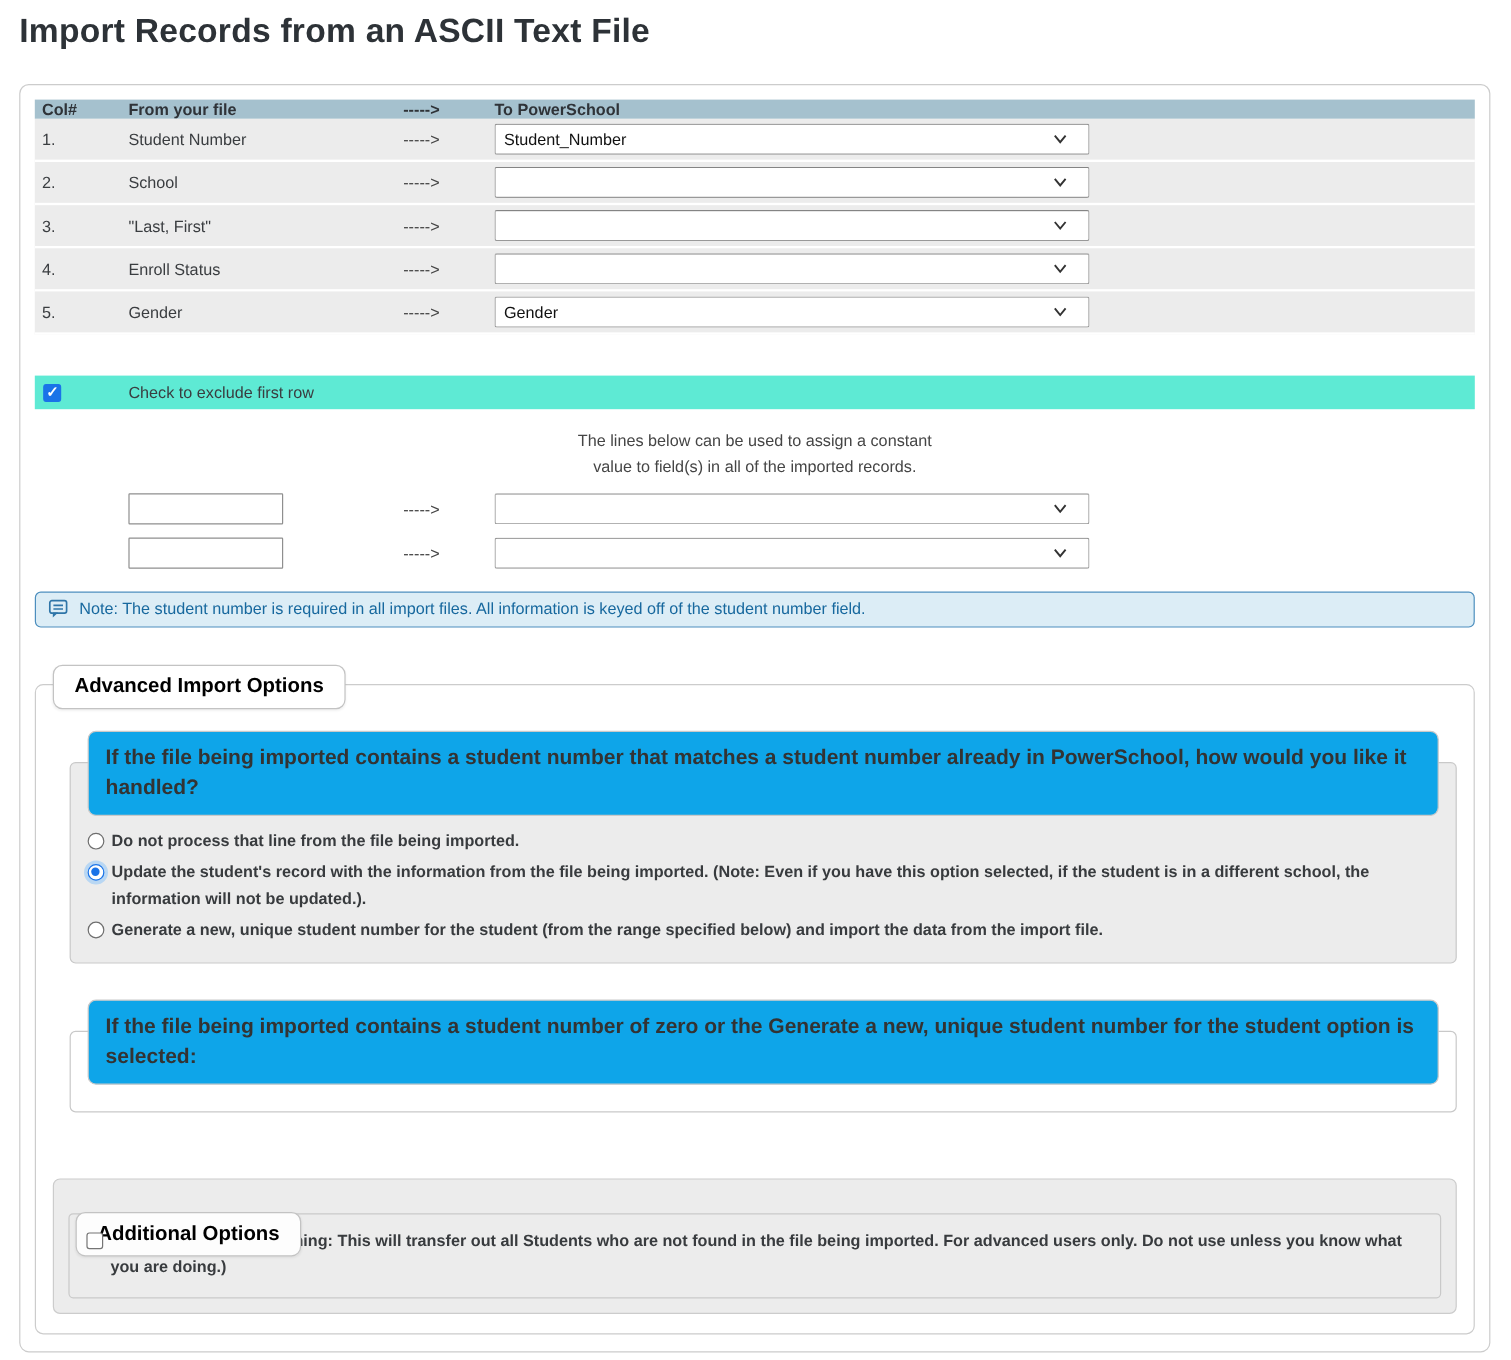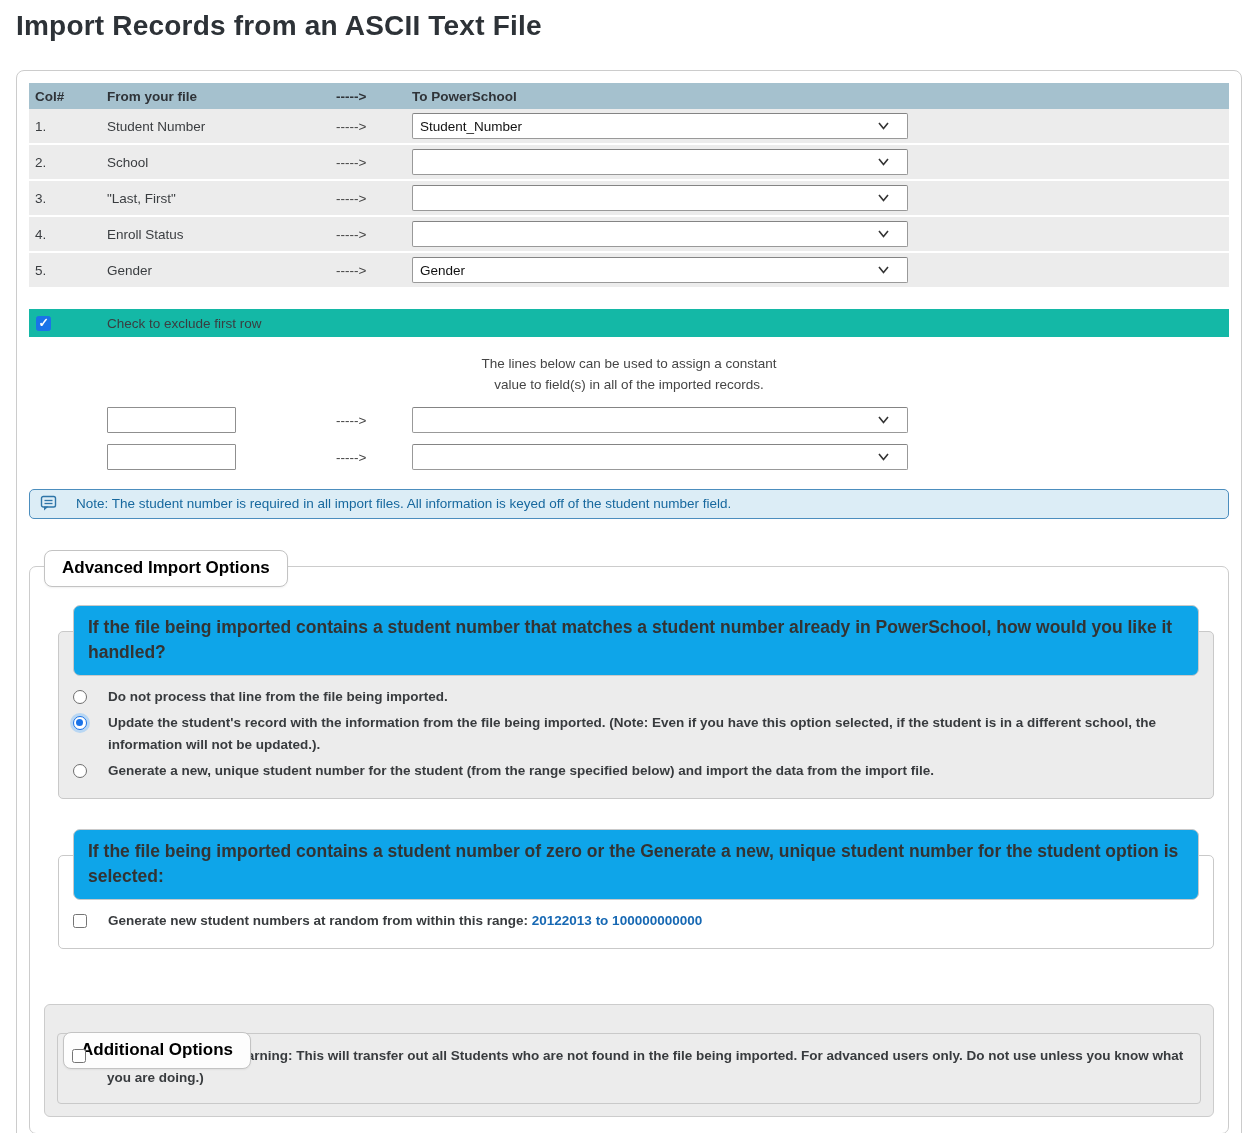--- a/index.html
+++ b/index.html
@@ -26,21 +26,21 @@
   }
   
   .map-grid {
     display: grid;
     grid-template-columns: 72px 229px 76px 1fr;
     align-items: center;
     padding-left: 6px;
   }
   .map-header {
     background: #a5c1ce;
-    height: 26px;
+    height: 16px;
     font-weight: 700;
     color: #2f3338;
   }
   .map-row {
     background: #ececec;
     height: 36px;
     border-bottom: 2px solid #fff;
   }
   .arrow { color: #444; }
   .map-header .arrow { color: #2f3338; font-weight: 700; }
@@ -61,23 +61,23 @@
   }
   .chev {
     position: absolute;
     right: 8px; top: 50%;
     margin-top: -4px;
     pointer-events: none;
     width: 11px; height: 8px;
   }
   
   .exclude-row {
-    background: #14b8a6;
+    background: #5eead4;
     height: 28px;
-    margin-top: 20px;
+    margin-top: 34px;
   }
   .exclude-row label { color: #3a3d40; }
   input[type="checkbox"] {
     appearance: none;
     -webkit-appearance: none;
     width: 15px; height: 15px;
     border: 1px solid #757575;
     border-radius: 2.5px;
     background: #fff;
     vertical-align: middle;
@@ -117,21 +117,21 @@
   
   .note {
     margin-top: 19px;
     border: 1px solid #4c8ebe;
     border-radius: 5px;
     background: #dcedf6;
     color: #17689e;
     padding: 5px 10px 6px 10px;
     display: flex;
     align-items: center;
-    gap: 19px;
+    gap: 9px;
   }
   
   .fieldset {
     position: relative;
     border: 1px solid #ccc;
     border-radius: 7px;
     margin-top: 47px;
     padding: 34px 14px 16px 14px;
     background: #fff;
   }
@@ -164,21 +164,21 @@
     margin: -27px 2px 10px 2px;
     padding: 9px 14px 10px 14px;
     font-size: 17.5px;
     font-weight: 700;
     line-height: 25px;
     color: #333;
   }
   .opt-row {
     display: flex;
     align-items: flex-start;
-    gap: 21px;
+    gap: 6px;
     margin: 3px 0 4px 2px;
     line-height: 22px;
   }
   .opt-row .opt-label {
     font-weight: 700;
     color: #383b3e;
     flex: 1;
   }
   input[type="radio"] {
     appearance: none;
@@ -354,26 +354,20 @@
         <div class="opt-label">Update the student's record with the information from the file being imported. (Note: Even if you have this option selected, if the student is in a different school, the information will not be updated.).</div>
       </div>
       <div class="opt-row">
         <input type="radio" name="match" style="">
         <div class="opt-label">Generate a new, unique student number for the student (from the range specified below) and import the data from the import file.</div>
       </div>
     </div>
 
     <div class="q-panel white white-gap">
       <div class="q-legend">If the file being imported contains a student number of zero or the Generate a new, unique student number for the student option is selected:</div>
-      <div class="opt-row">
-        <input type="checkbox" style="">
-        <div class="opt-label">
-          <span>Generate new student numbers at random from within this range: </span><span class="range-link">20122013 to 100000000000</span>
-        </div>
-      </div>
     </div>
 
     <div class="fieldset add">
       <div class="tab-legend">Additional Options</div>
       <div class="inner-box">
         <div class="opt-row">
           <input type="checkbox" style="">
           <div class="opt-label">Synchronize Mode (Warning: This will transfer out all Students who are not found in the file being imported. For advanced users only. Do not use unless you know what you are doing.)</div>
         </div>
       </div>

